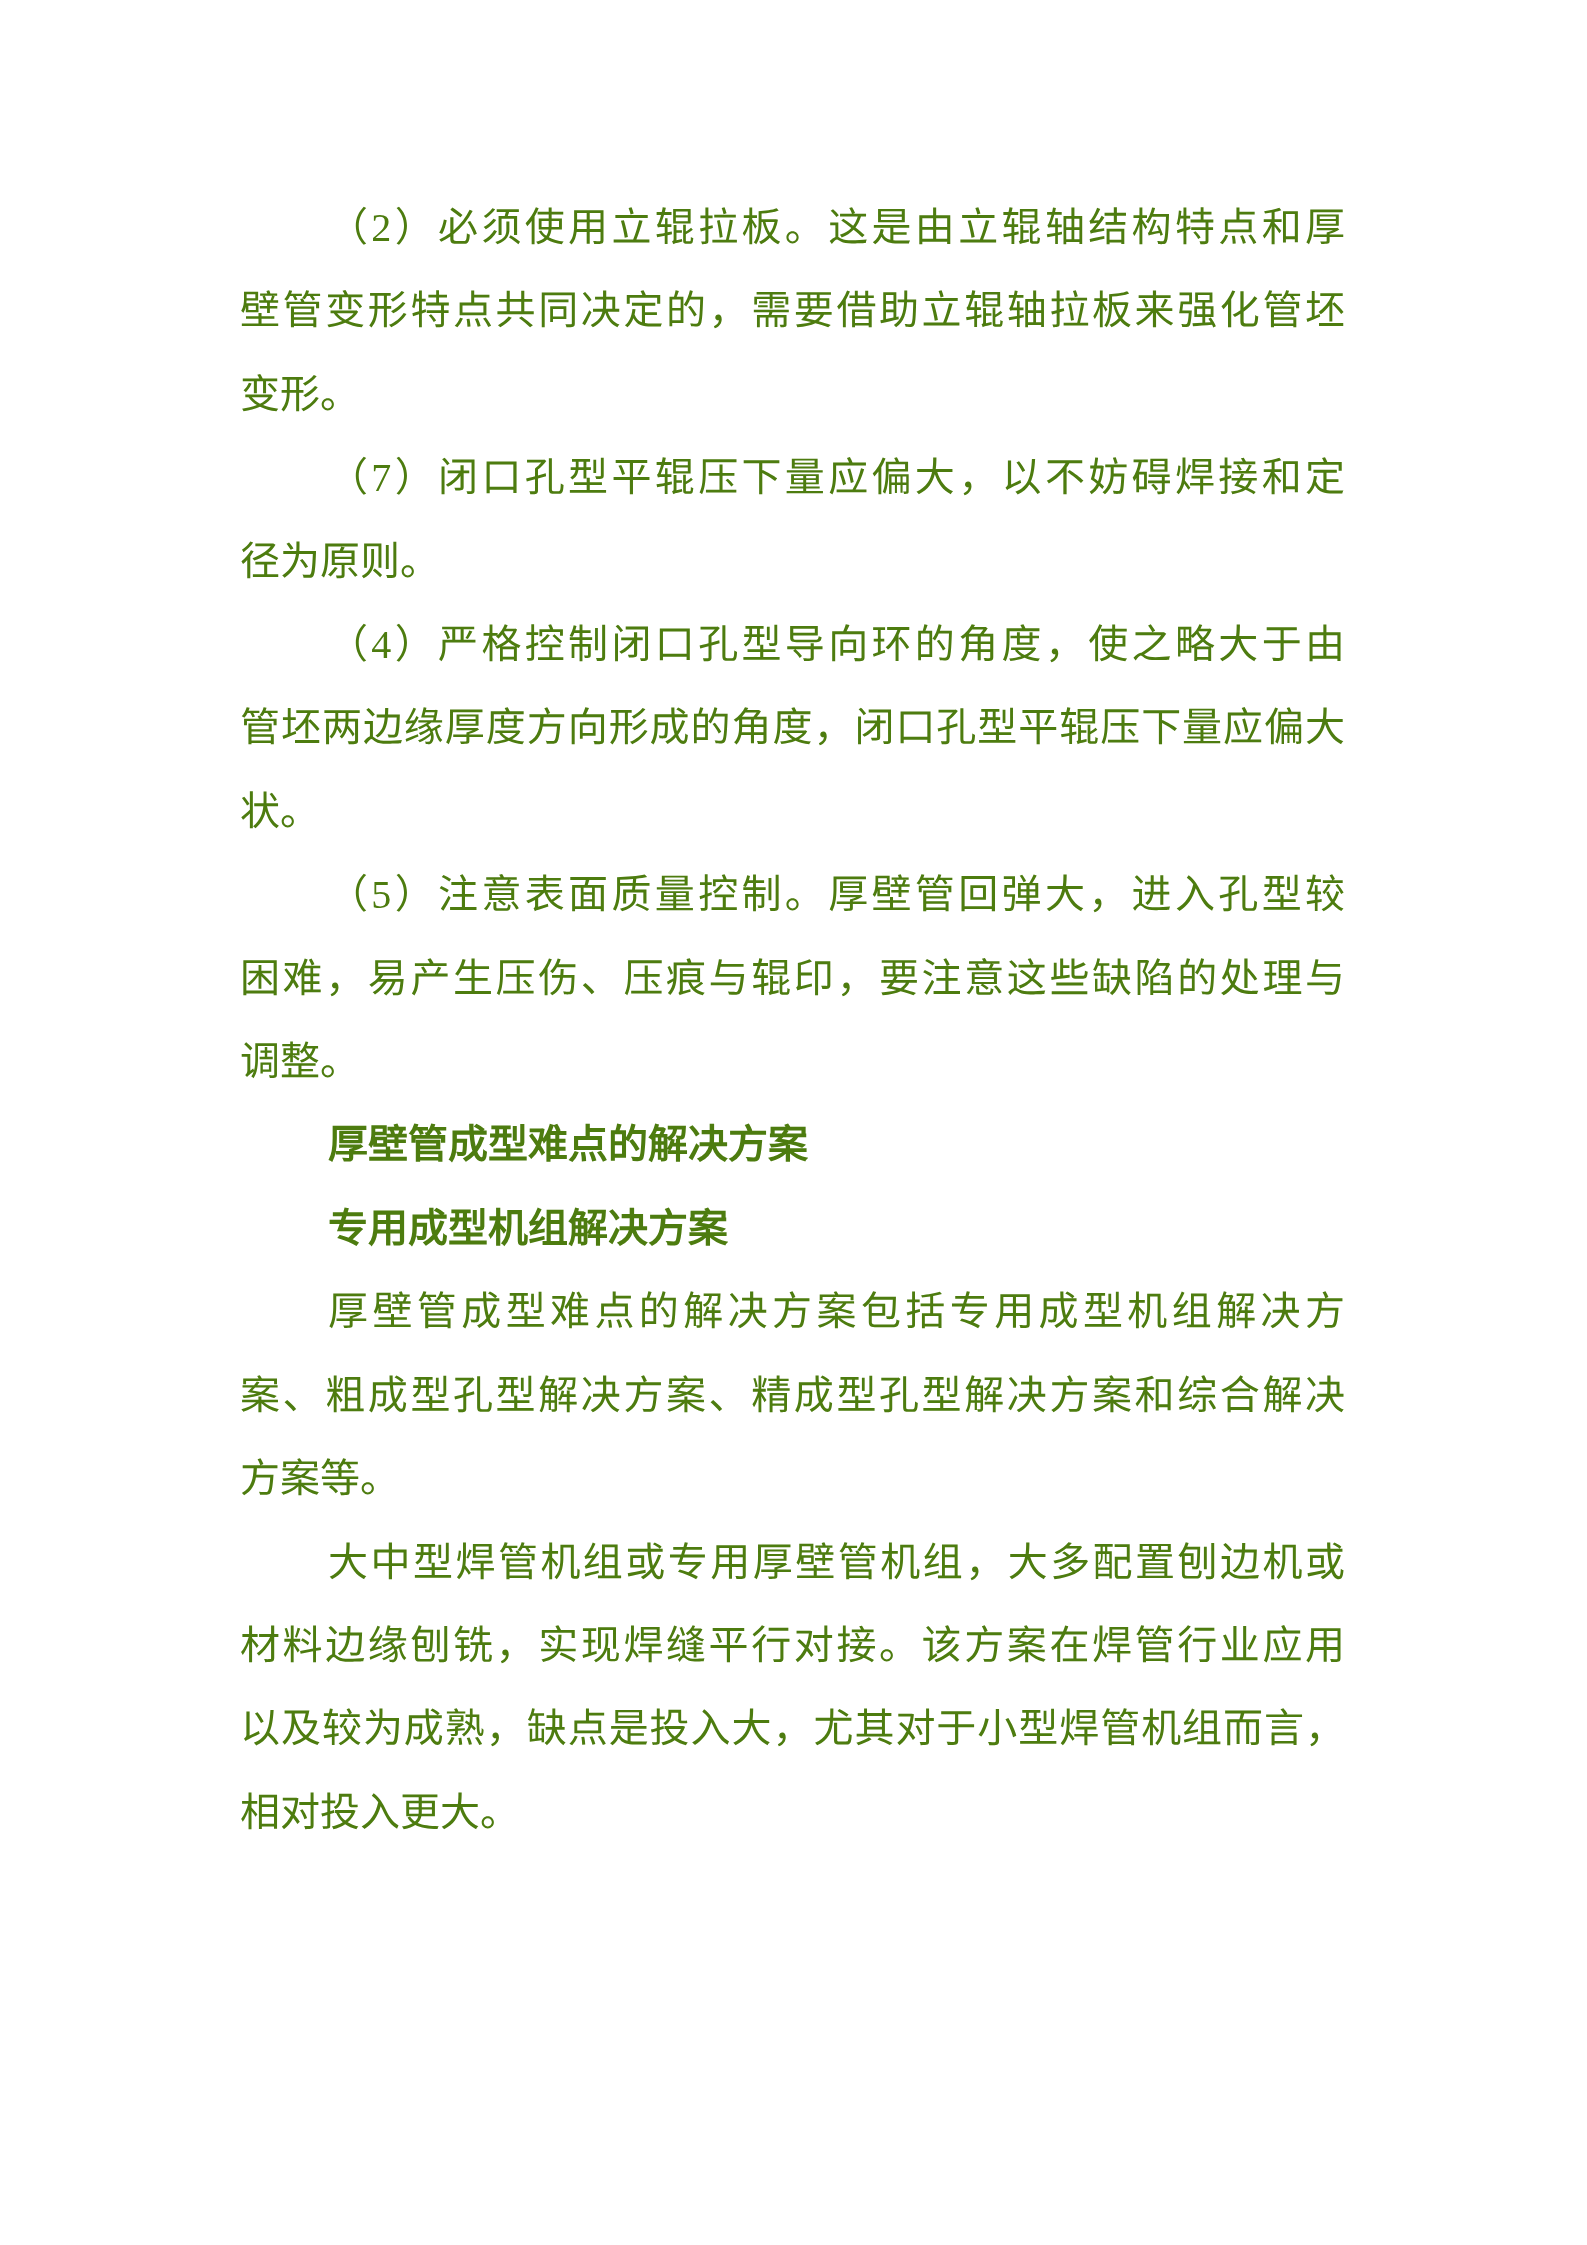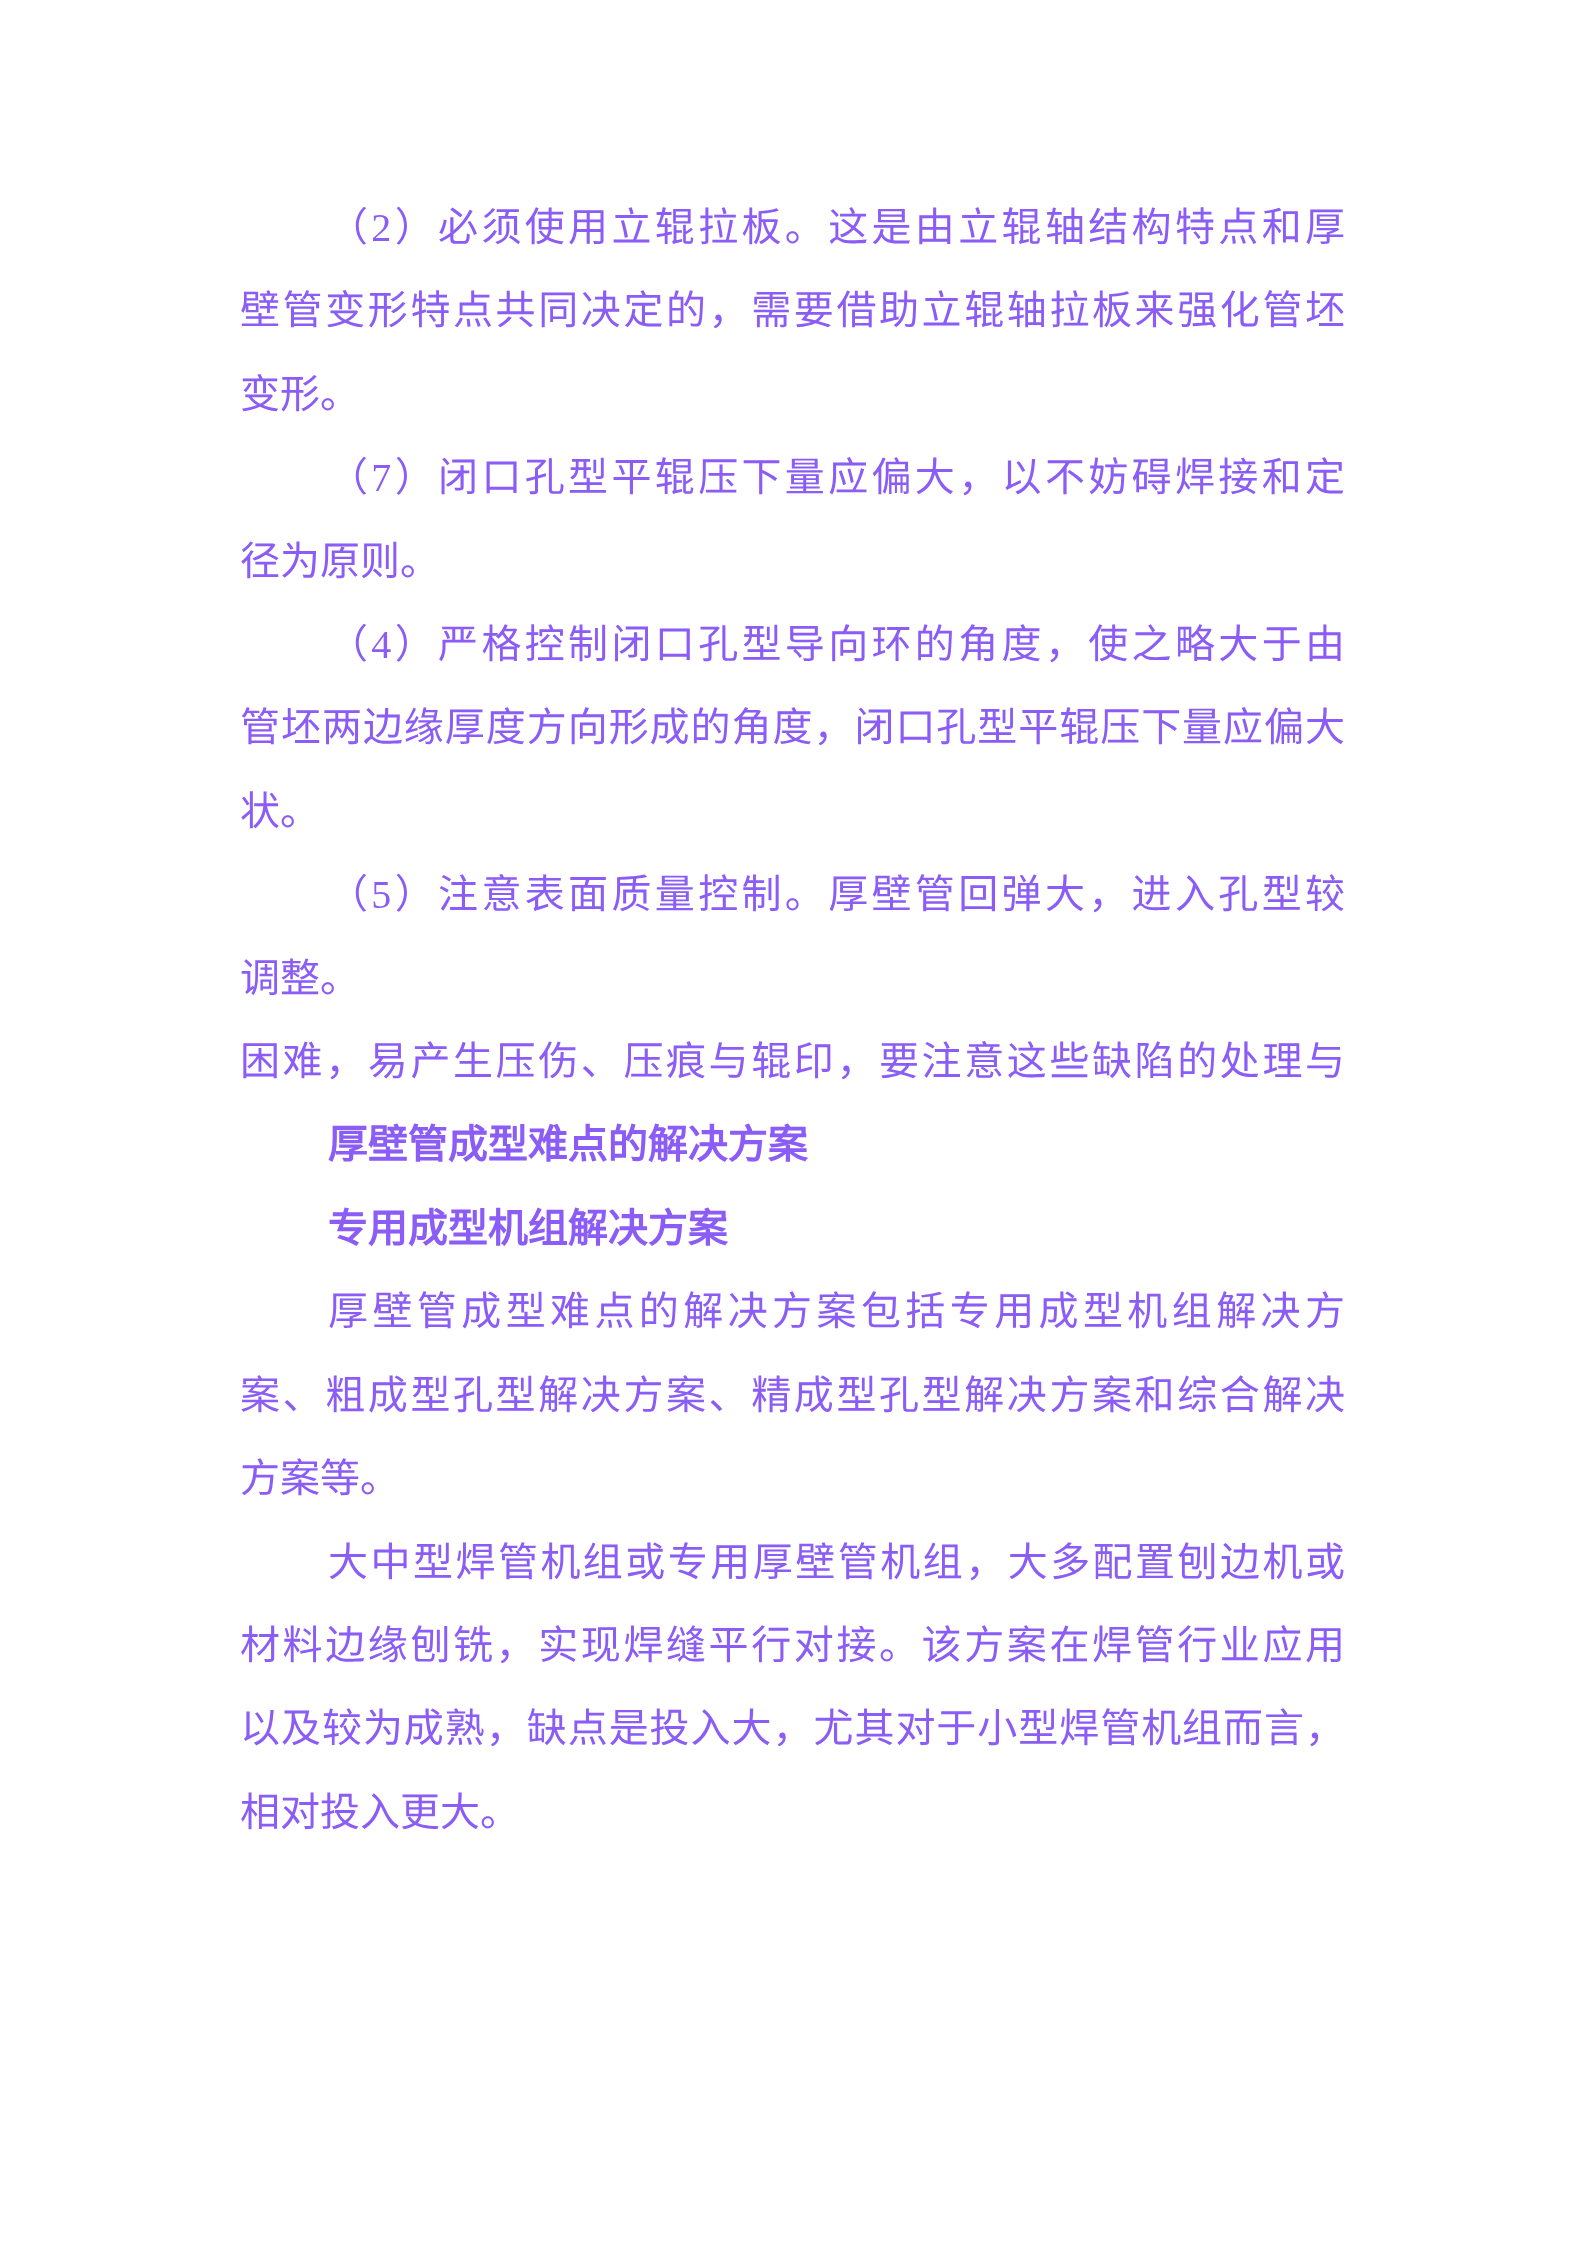--- a/index.html
+++ b/index.html
@@ -23,21 +23,21 @@
     background: #ffffff;
     color: #000000;
   }
   .text-block {
     position: absolute;
     left: 240px;
     top: 186px;
     width: 1105px;
     font-size: 40px;
     line-height: 83.4px;
-    color: #8b5cf6;
+    color: #4d7c0f;
   }
   .paragraph {
     margin: 0;
     padding: 0;
   }
   .line {
     text-align: justify;
     text-align-last: justify;
     text-justify: inter-character;
     white-space: normal;
@@ -66,22 +66,22 @@
         <div class="line first">（7）闭口孔型平辊压下量应偏大，以不妨碍焊接和定</div>
         <div class="line last">径为原则。</div>
       </div>
       <div class="paragraph body">
         <div class="line first">（4）严格控制闭口孔型导向环的角度，使之略大于由</div>
         <div class="line">管坯两边缘厚度方向形成的角度，闭口孔型平辊压下量应偏大</div>
         <div class="line last">状。</div>
       </div>
       <div class="paragraph body">
         <div class="line first">（5）注意表面质量控制。厚壁管回弹大，进入孔型较</div>
+        <div class="line">困难，易产生压伤、压痕与辊印，要注意这些缺陷的处理与</div>
         <div class="line last">调整。</div>
-        <div class="line">困难，易产生压伤、压痕与辊印，要注意这些缺陷的处理与</div>
       </div>
       <div class="paragraph heading">
         <div class="line first last">厚壁管成型难点的解决方案</div>
       </div>
       <div class="paragraph heading">
         <div class="line first last">专用成型机组解决方案</div>
       </div>
       <div class="paragraph body">
         <div class="line first">厚壁管成型难点的解决方案包括专用成型机组解决方</div>
         <div class="line">案、粗成型孔型解决方案、精成型孔型解决方案和综合解决</div>

